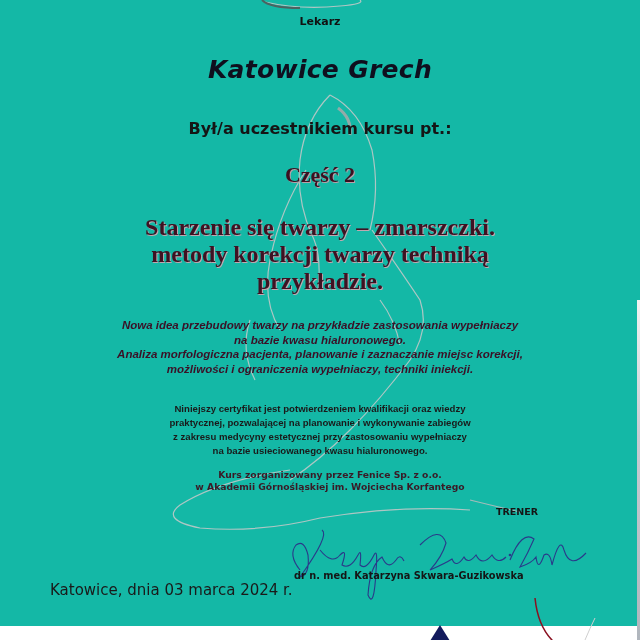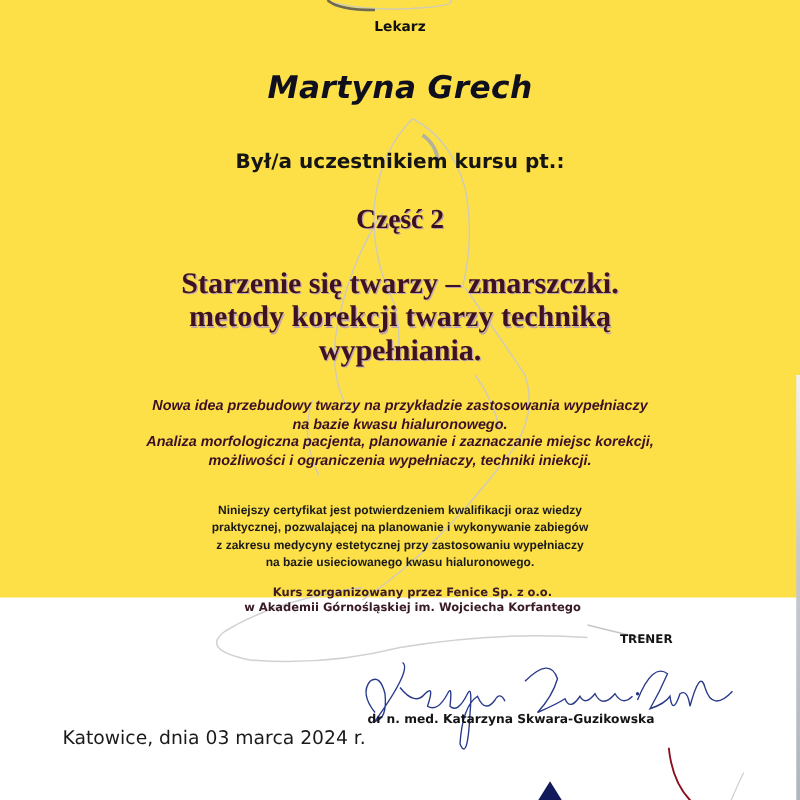--- a/index.html
+++ b/index.html
@@ -6,22 +6,22 @@
       margin: 0;
       padding: 0;
       width: 640px;
       height: 640px;
       background: #ffffff;
       overflow: hidden;
     }
     .page {
       position: relative;
       width: 640px;
-      height: 478px;
-      background: #fde047;
+      height: 626px;
+      background: #14b8a6;
       font-family: "DejaVu Sans", "Liberation Sans", sans-serif;
       color: #111111;
     }
     .right-edge {
       position: absolute;
       right: 0;
       top: 300px;
       width: 3px;
       height: 340px;
       background: linear-gradient(to bottom, #f2f2f2, #c8ccd2 40%, #b0b6bd);
@@ -169,28 +169,28 @@
       <path d="M290 470 Q220 480 180 505 Q160 520 200 528 Q260 533 320 518 Q400 505 470 510"></path>
       <path d="M470 500 Q490 505 520 512" stroke="#bdbdbd"></path>
       <path d="M380 300 Q395 320 400 345"></path>
       <path d="M250 320 Q240 350 255 380"></path>
     </g>
   </svg>
 
   <div class="right-edge"></div>
 
   <div class="abs role">Lekarz</div>
-  <div class="abs name">Martyna Grech</div>
+  <div class="abs name">Katowice Grech</div>
   <div class="abs participant">Był/a uczestnikiem kursu pt.:</div>
   <div class="abs part">Część 2</div>
 
   <div class="abs course-title">
     <div>Starzenie się twarzy – zmarszczki.</div>
     <div>metody korekcji twarzy techniką</div>
-    <div>wypełniania.</div>
+    <div>przykładzie.</div>
   </div>
 
   <div class="abs description">
     <div>Nowa idea przebudowy twarzy na przykładzie zastosowania wypełniaczy</div>
     <div>na bazie kwasu hialuronowego.</div>
     <div>Analiza morfologiczna pacjenta, planowanie i zaznaczanie miejsc korekcji,</div>
     <div>możliwości i ograniczenia wypełniaczy, techniki iniekcji.</div>
   </div>
 
   <div class="abs statement">

